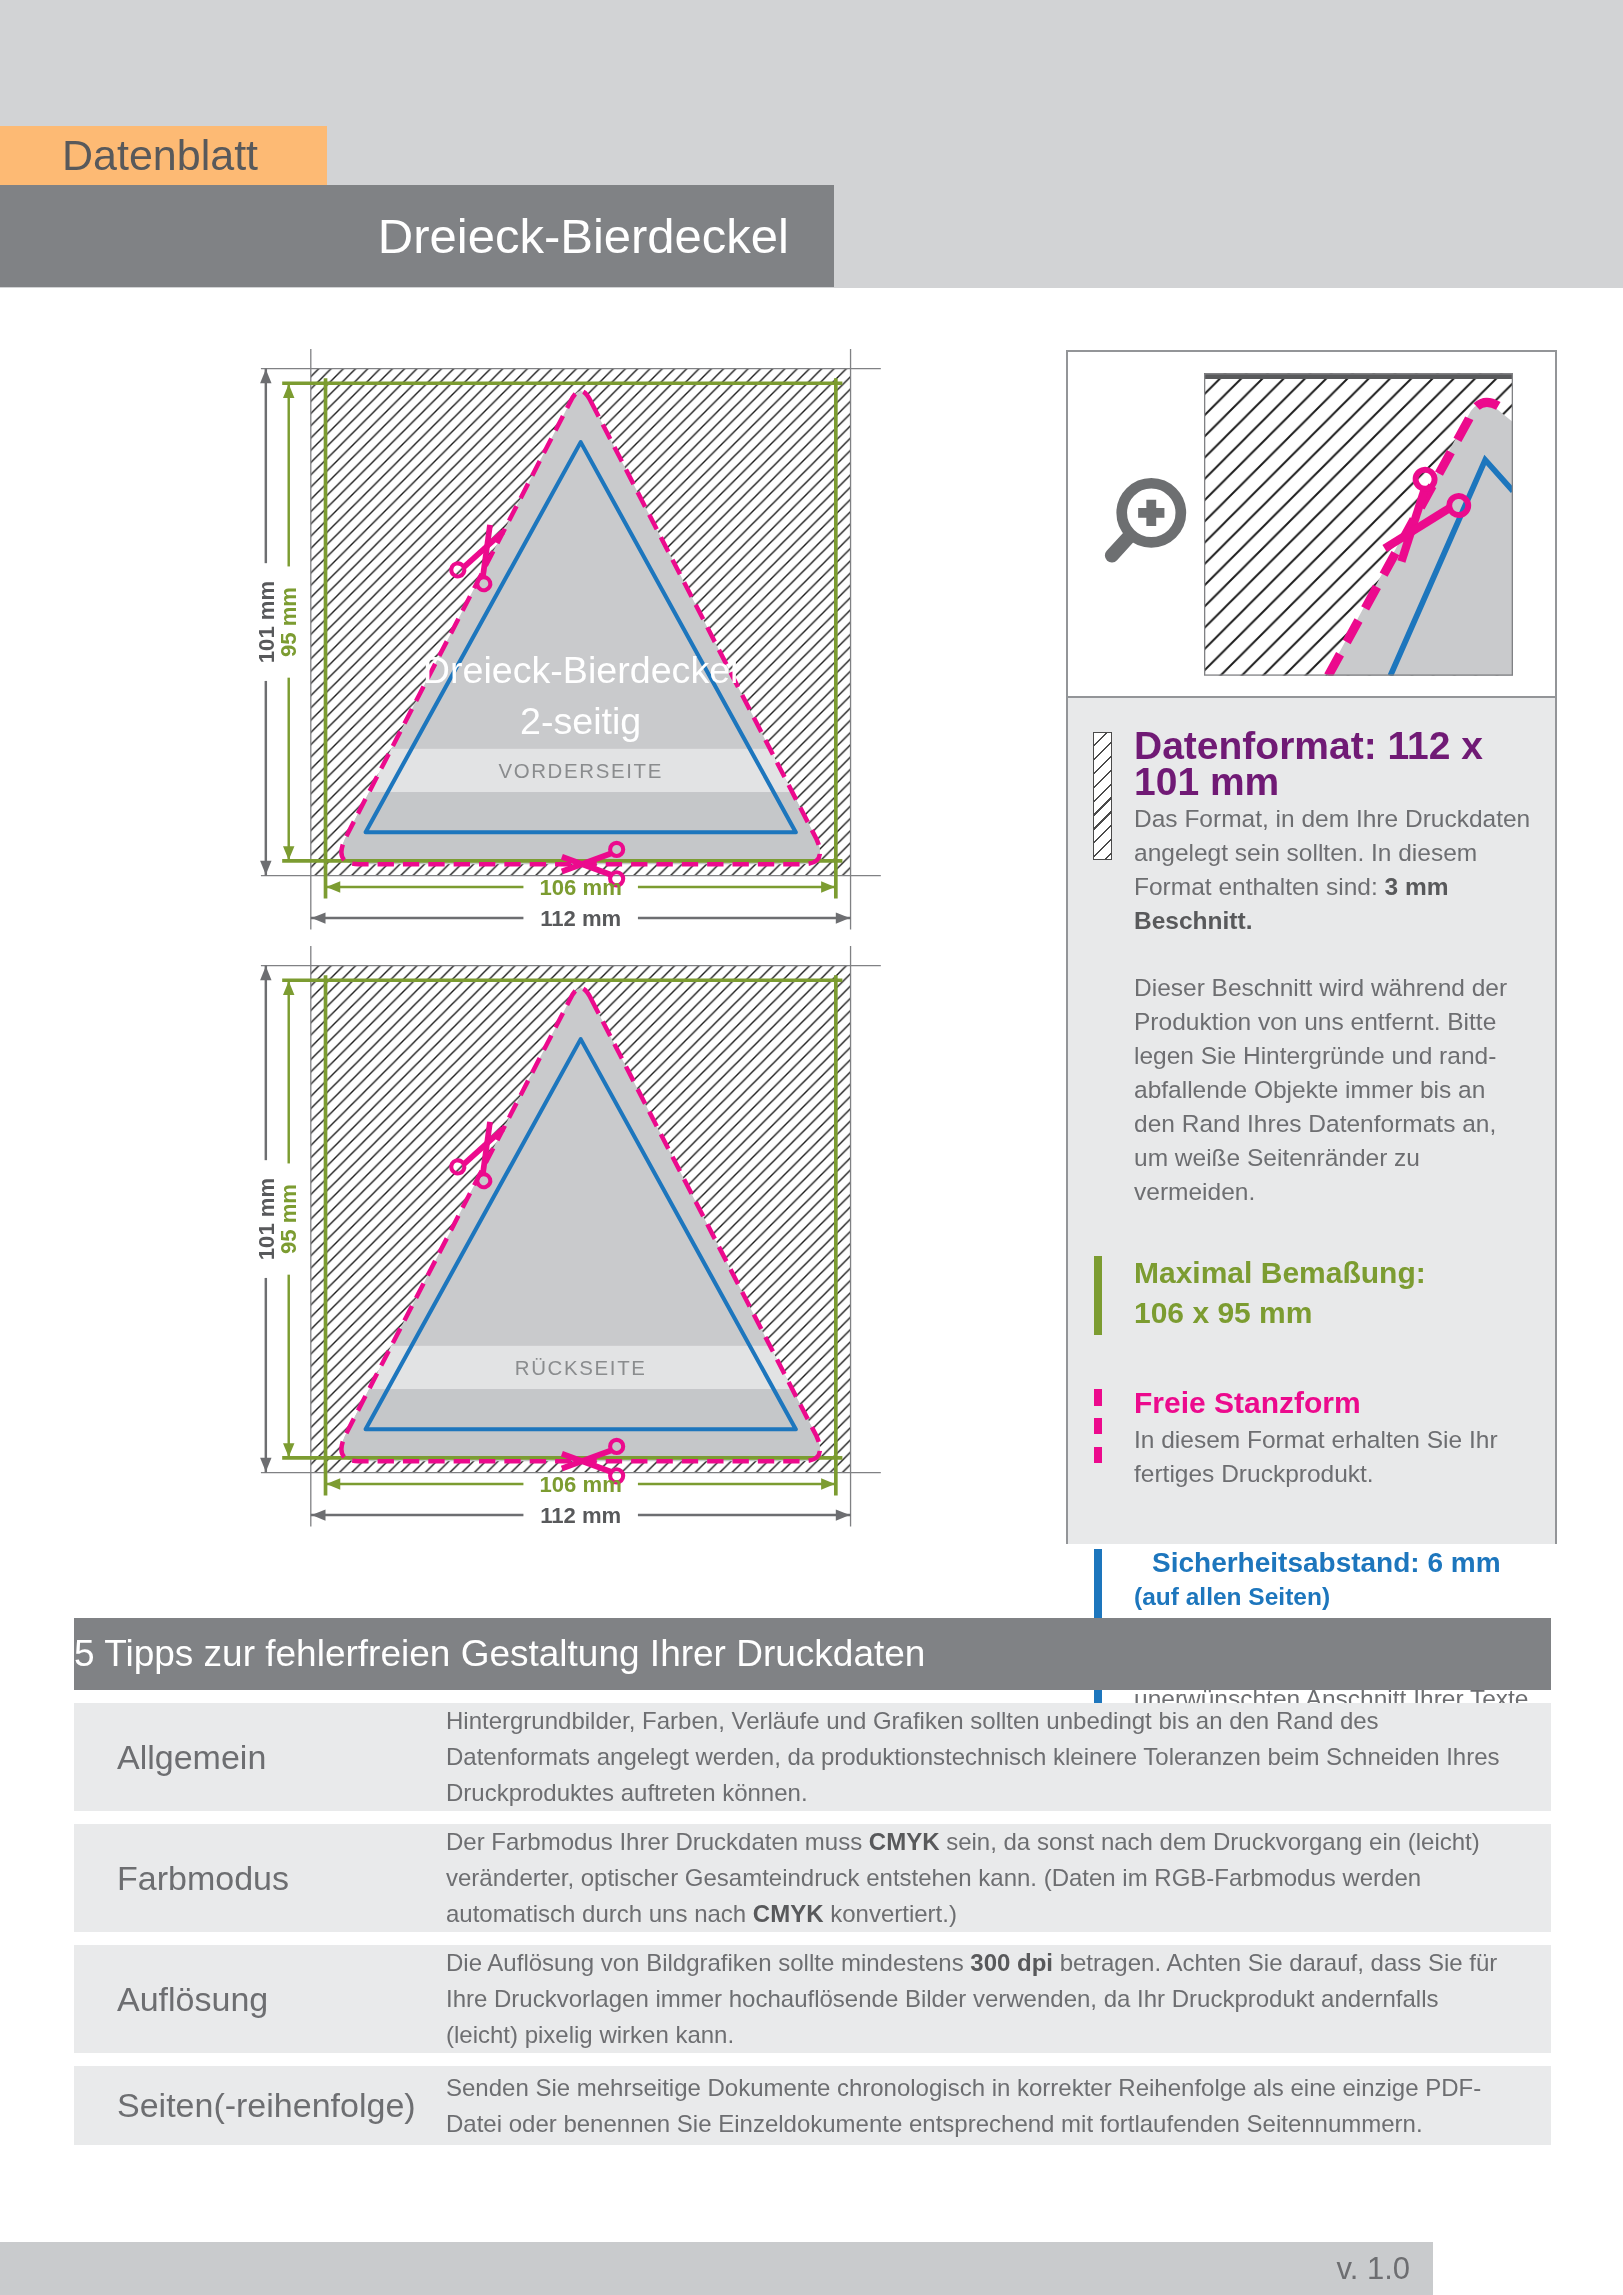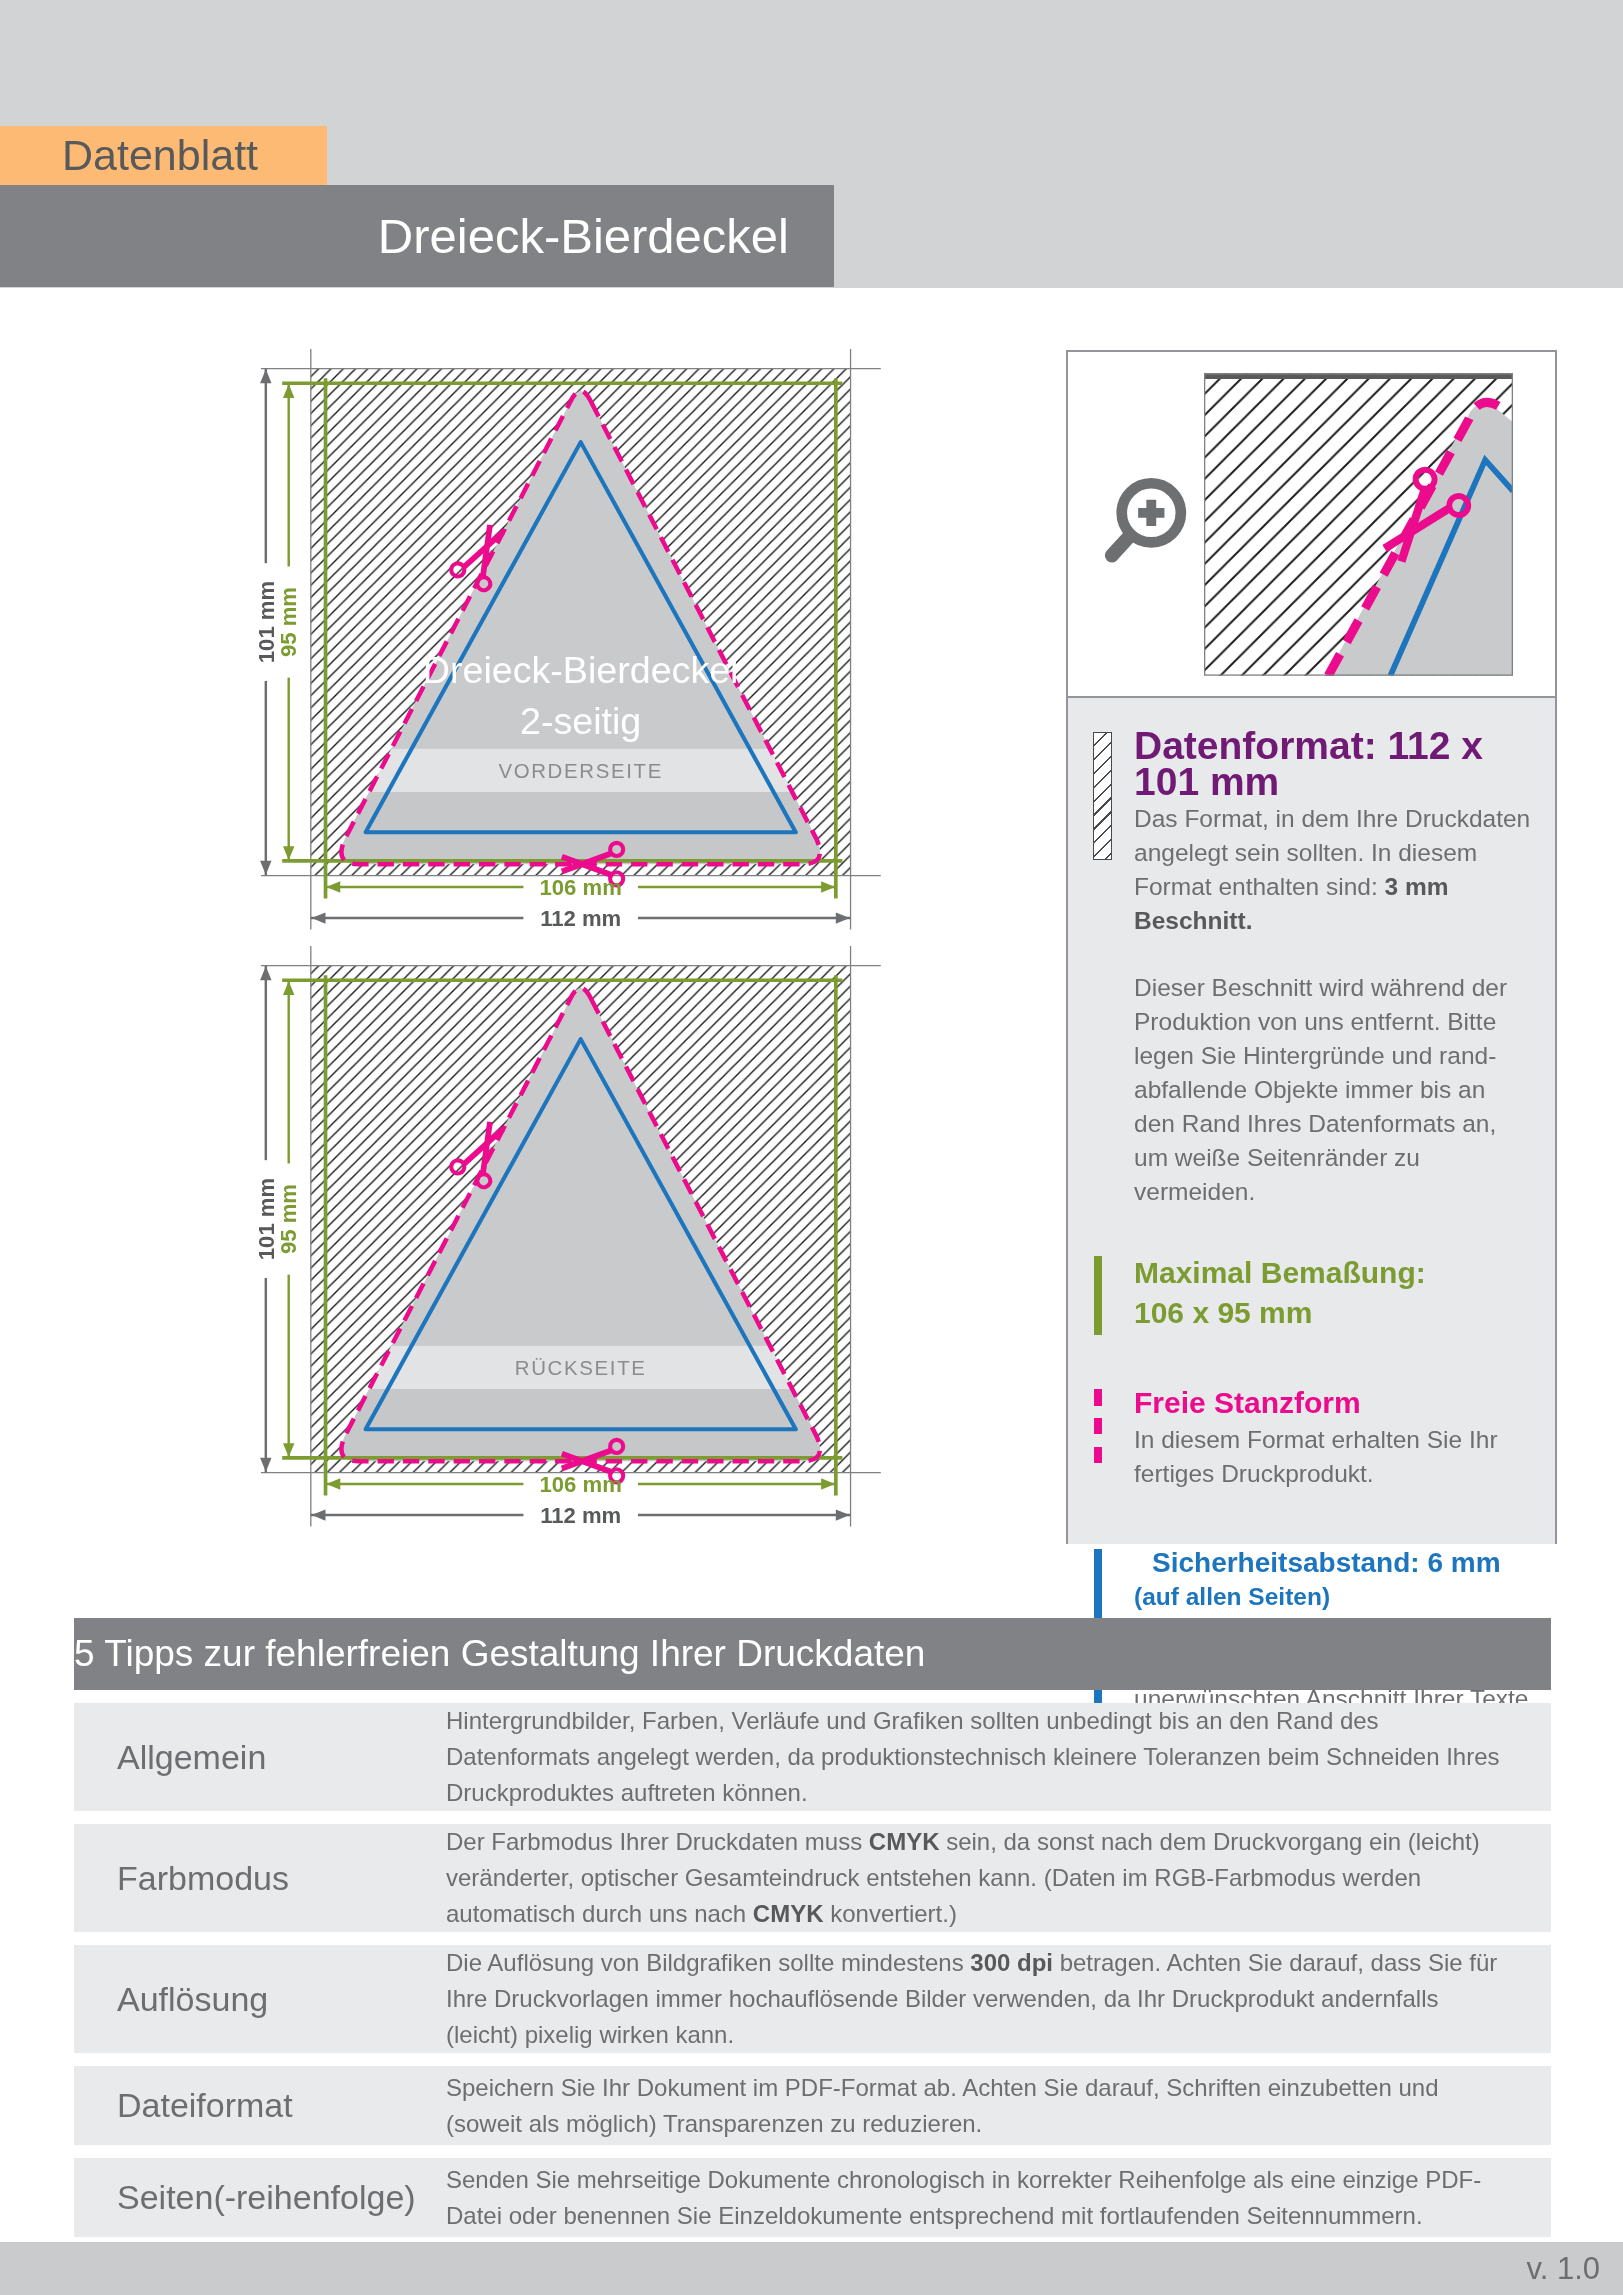--- a/index.html
+++ b/index.html
@@ -45,21 +45,21 @@
   
   .tips{position:absolute;left:74px;top:1618px;width:1477px;}
   .tips-title{height:72px;background:#808285;}
   .tips-title span{display:block;line-height:72px;font-size:37px;color:#ffffff;}
   .tip-row{display:flex;align-items:center;background:#e9eaeb;margin-top:13px;box-sizing:border-box;}
   .tip-row .lbl{flex:0 0 372px;padding-left:43px;font-size:34px;color:#6d6e71;box-sizing:border-box;}
   .tip-row .txt{flex:1;padding-right:45px;font-size:24px;line-height:36px;color:#6d6e71;}
   .tip-row .txt b{color:#58595b;}
   .h132{height:108px;} .h96{height:79px;}
   
-  .footer{position:absolute;left:0;top:2242px;width:1623px;height:54px;background:#c9cbcd;}
+  .footer{position:absolute;left:0;top:2242px;width:1433px;height:54px;background:#c9cbcd;}
   .footer span{display:block;text-align:right;padding-right:23px;line-height:54px;font-size:31px;color:#6d6e71;}
   svg text{font-family:"Liberation Sans",sans-serif;}
 </style>
 </head>
 <body>
 
 <div class="page">
 
   <div class="top-band"></div>
   <div class="datenblatt-box">
@@ -295,24 +295,20 @@
     </div>
     <div class="tip-row h132">
       <div class="lbl">Farbmodus</div>
       <div class="txt">Der Farbmodus Ihrer Druckdaten muss <b>CMYK</b> sein, da sonst nach dem Druckvorgang ein (leicht) veränderter, optischer Gesamteindruck entstehen kann. (Daten im RGB-Farbmodus werden automatisch durch uns nach <b>CMYK</b> konvertiert.)</div>
     </div>
     <div class="tip-row h132">
       <div class="lbl">Auflösung</div>
       <div class="txt">Die Auflösung von Bildgrafiken sollte mindestens <b>300 dpi</b> betragen. Achten Sie darauf, dass Sie für Ihre Druckvorlagen immer hochauflösende Bilder verwenden, da Ihr Druckprodukt andernfalls (leicht) pixelig wirken kann.</div>
     </div>
     <div class="tip-row h96">
-      <div class="lbl">Dateiformat</div>
-      <div class="txt">Speichern Sie Ihr Dokument im PDF-Format ab. Achten Sie darauf, Schriften einzubetten und (soweit als möglich) Transparenzen zu reduzieren.</div>
-    </div>
-    <div class="tip-row h96">
       <div class="lbl">Seiten(-reihenfolge)</div>
       <div class="txt">Senden Sie mehrseitige Dokumente chronologisch in korrekter Reihenfolge als eine einzige PDF-Datei oder benennen Sie Einzeldokumente entsprechend mit fortlaufenden Seitennummern.</div>
     </div>
   </div>
 
   <div class="footer">
     <span>v. 1.0</span>
   </div>
 
 </div>

